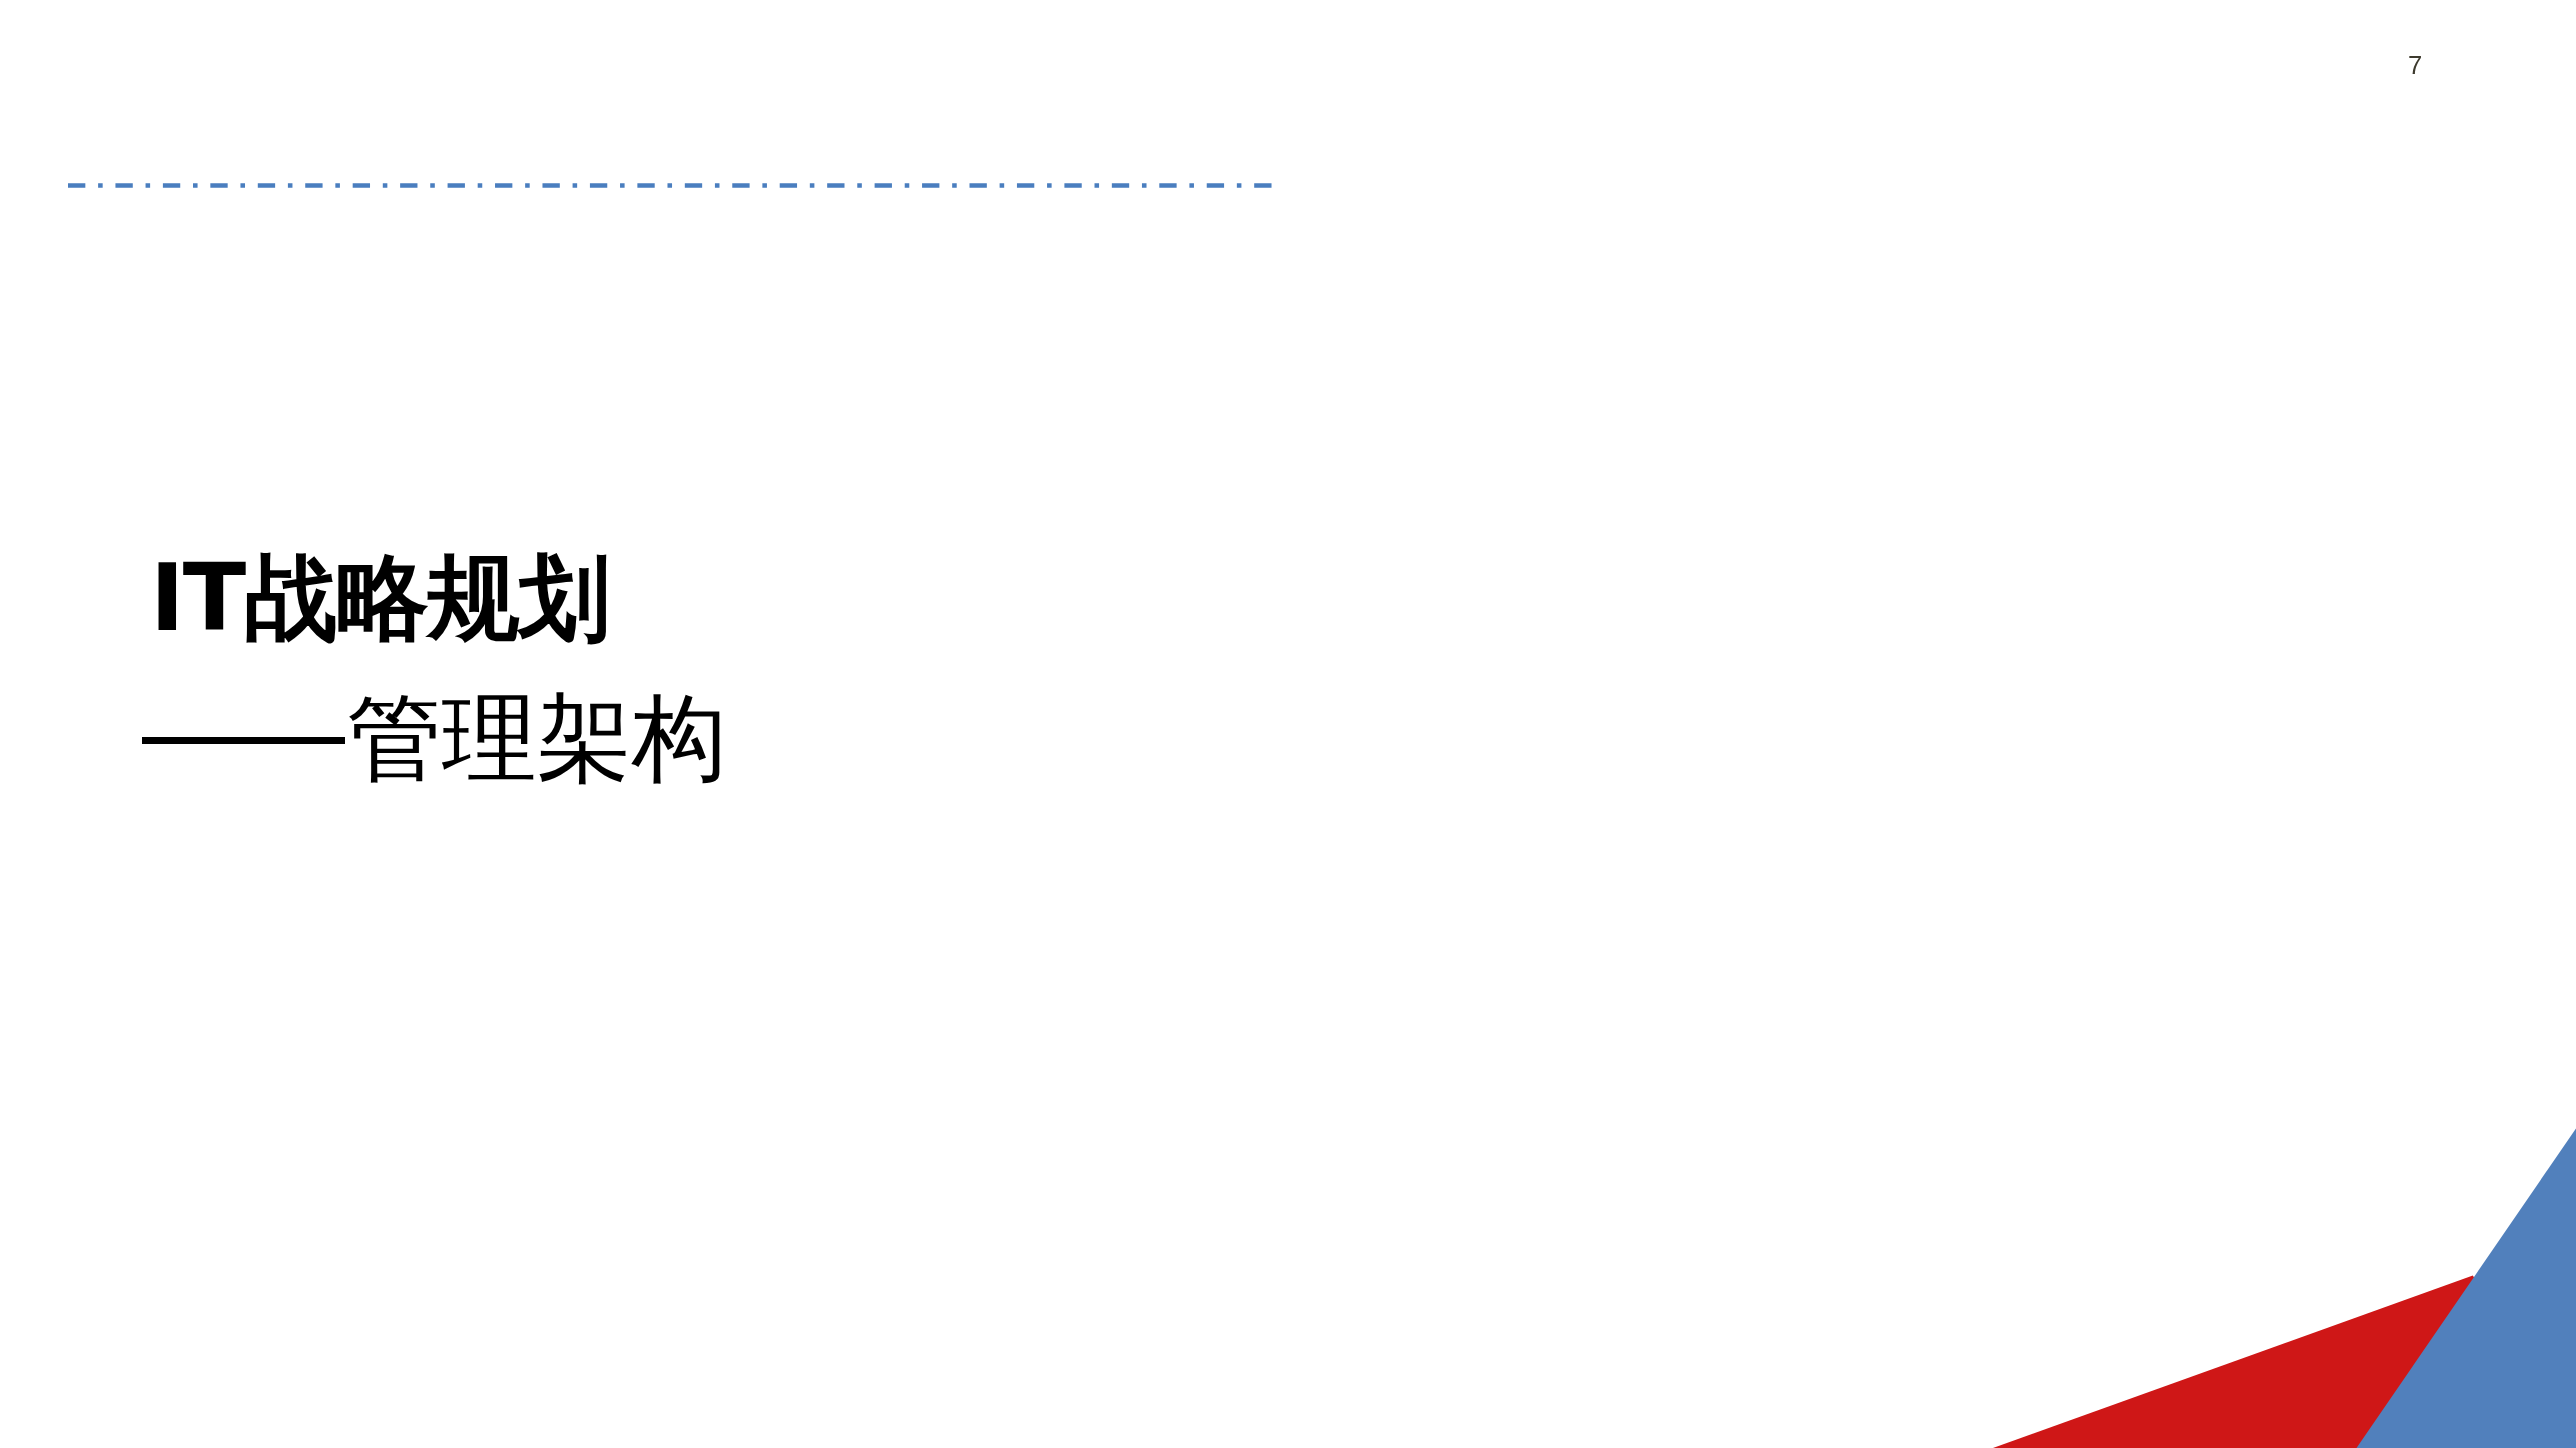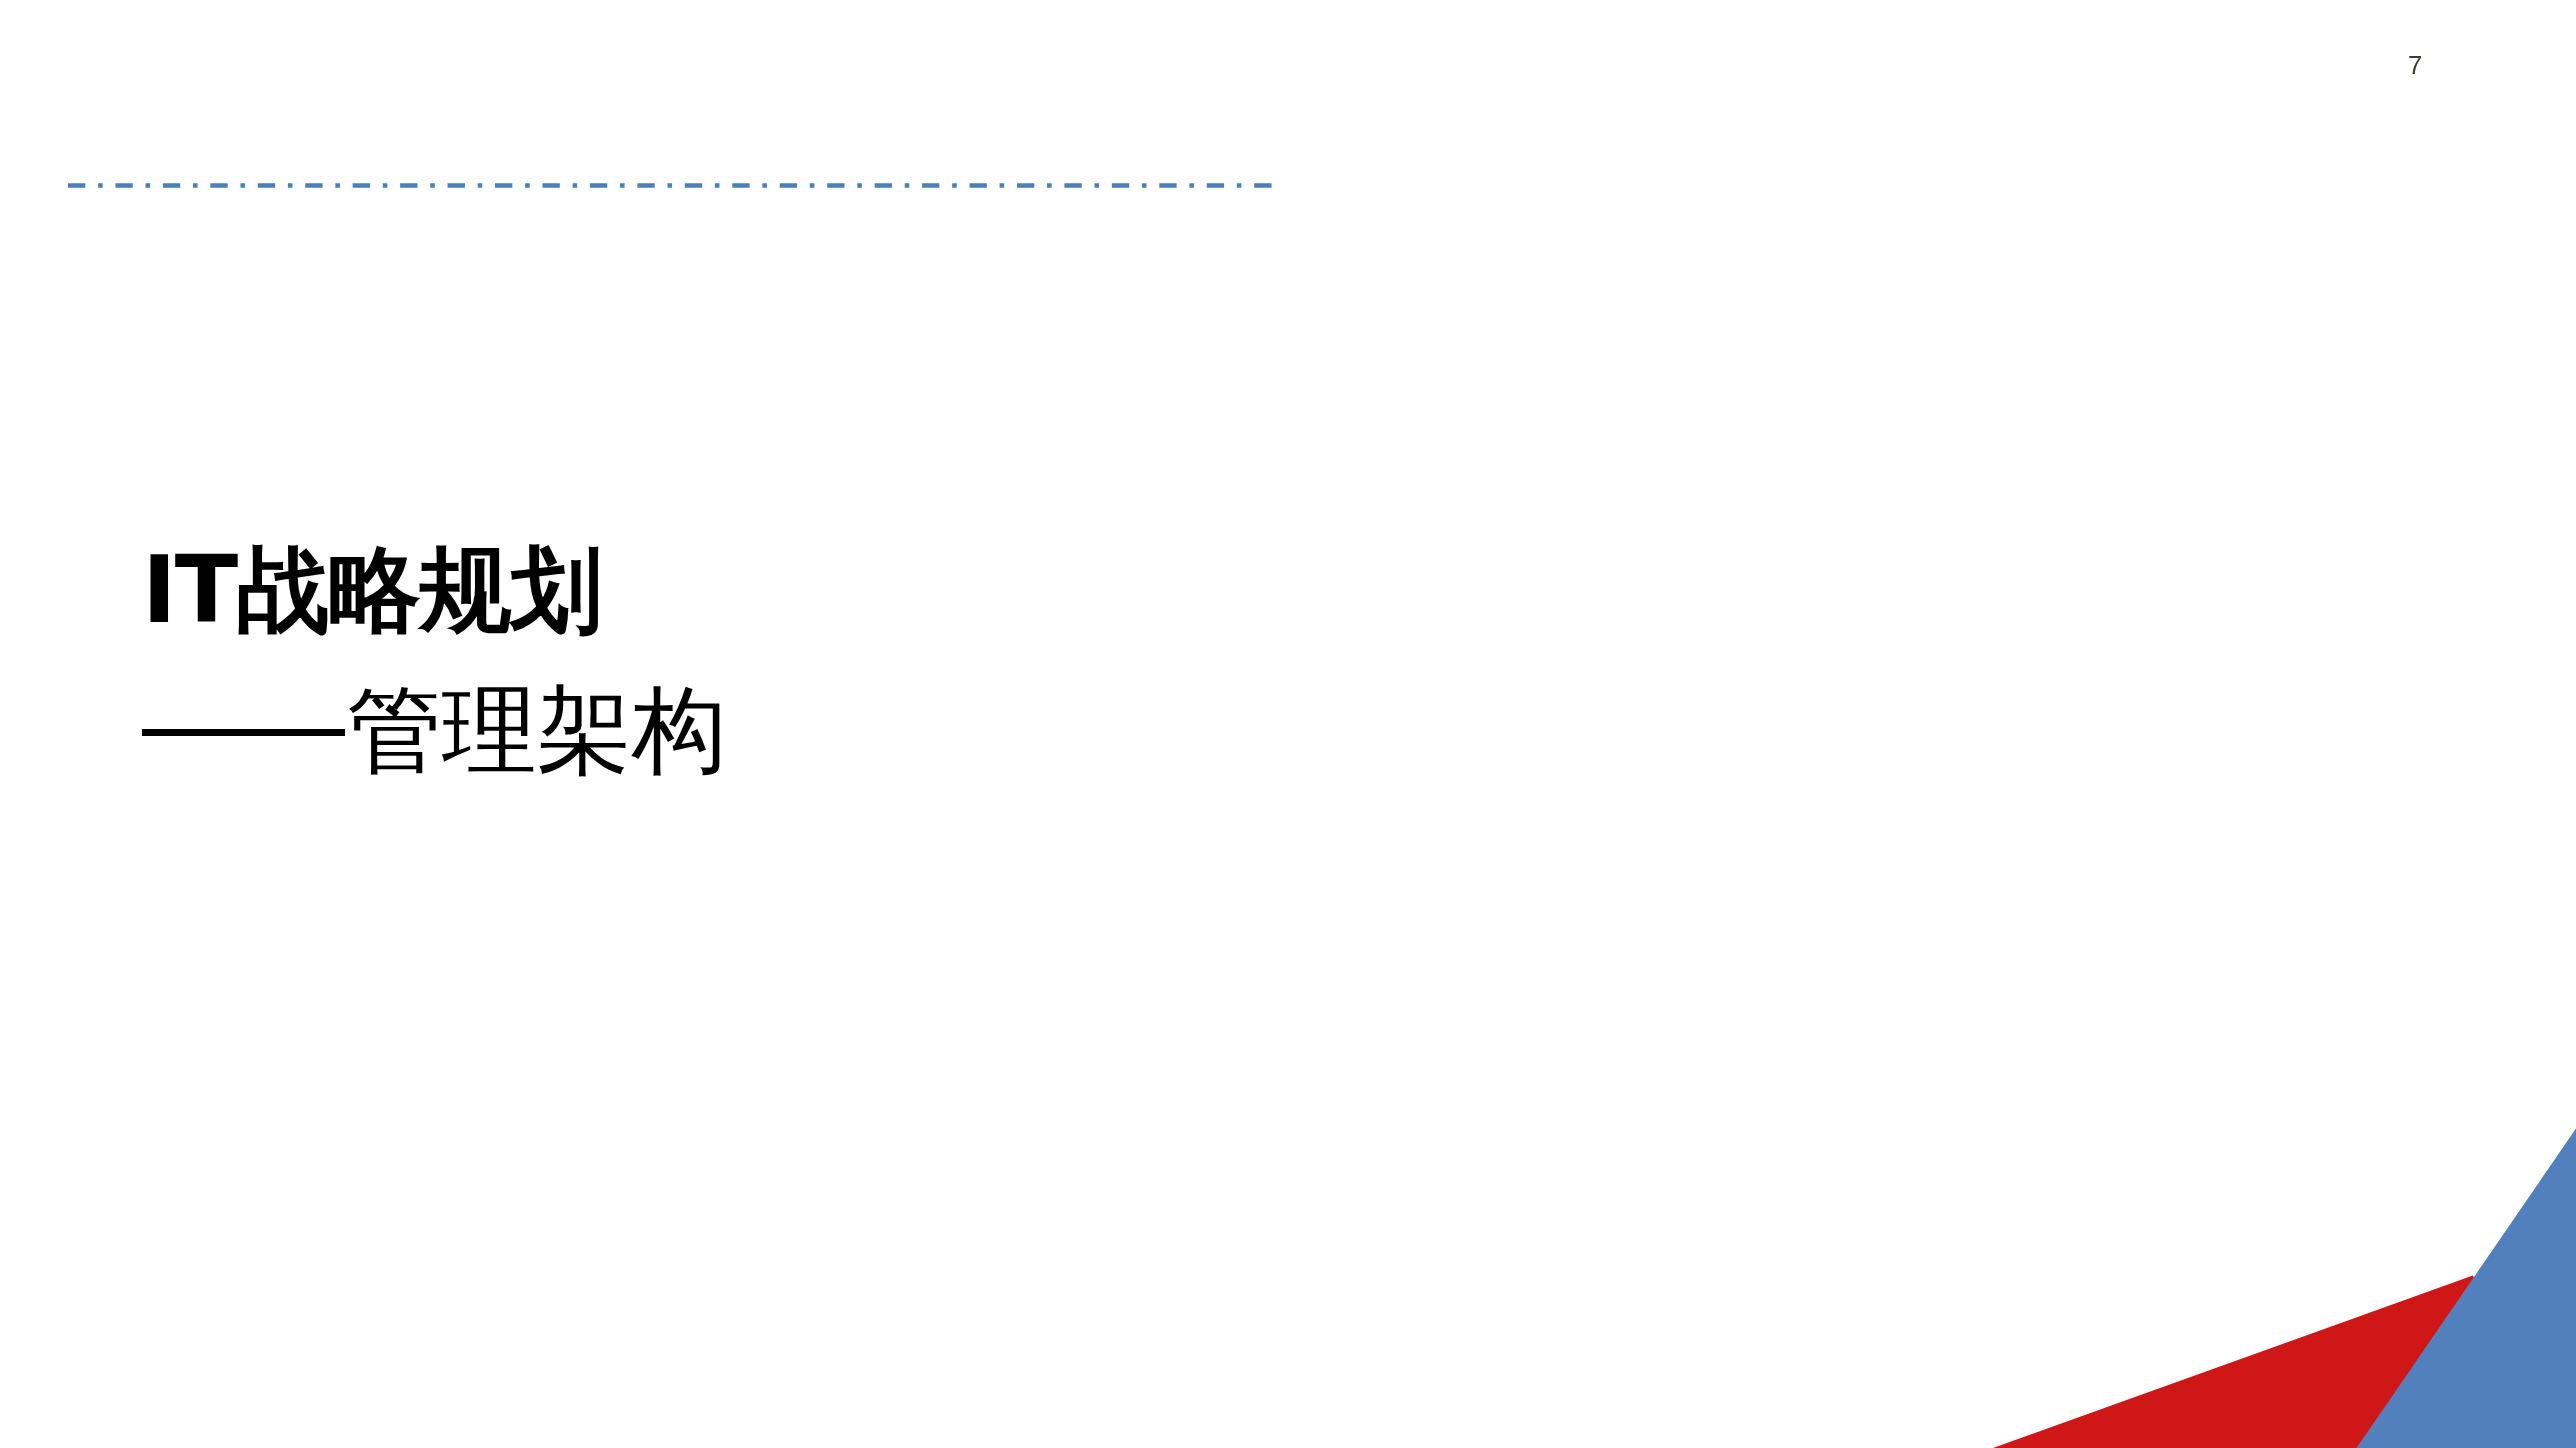--- a/index.html
+++ b/index.html
@@ -3,21 +3,21 @@
 <meta charset="utf-8">
 <style>
   html, body { margin: 0; padding: 0; background: #ffffff; }
   body { width: 2576px; height: 1449px; position: relative; overflow: hidden;
          font-family: "DejaVu Sans", "Liberation Sans", sans-serif; }
   .slide { position: absolute; left: 0; top: 0; width: 2576px; height: 1449px; background: #ffffff; }
   .page-number { position: absolute; left: 2408px; top: 51px; font-size: 25.6px; color: #3d3a2e;
                  font-family: "Liberation Sans", sans-serif; }
   .dash-line { position: absolute; left: 68px; top: 180px; width: 1209px; height: 11px; }
   .title-block { position: absolute; left: 142px; top: 544px; }
-  .title { font-size: 93px; font-weight: 700; color: #000000; line-height: 1; margin: 0;
+  .title { font-size: 93px; font-weight: 700; color: #000000; line-height: 1; margin: 8px;
            letter-spacing: -1.8px; font-family: "DejaVu Sans", sans-serif; }
   .subtitle { font-size: 95px; font-weight: 400; color: #000000; line-height: 1; margin-top: 46px;
               display: flex; align-items: center; font-family: "DejaVu Sans", sans-serif; }
   .subtitle .dash { display: inline-block; width: 203px; height: 7.3px; background: #000; margin-right: 1.8px; position: relative; top: 1.8px; }
   .corner { position: absolute; left: 0; top: 0; width: 2576px; height: 1449px; pointer-events: none; }
 </style>
 </head>
 <body>
 
 <div class="slide">

